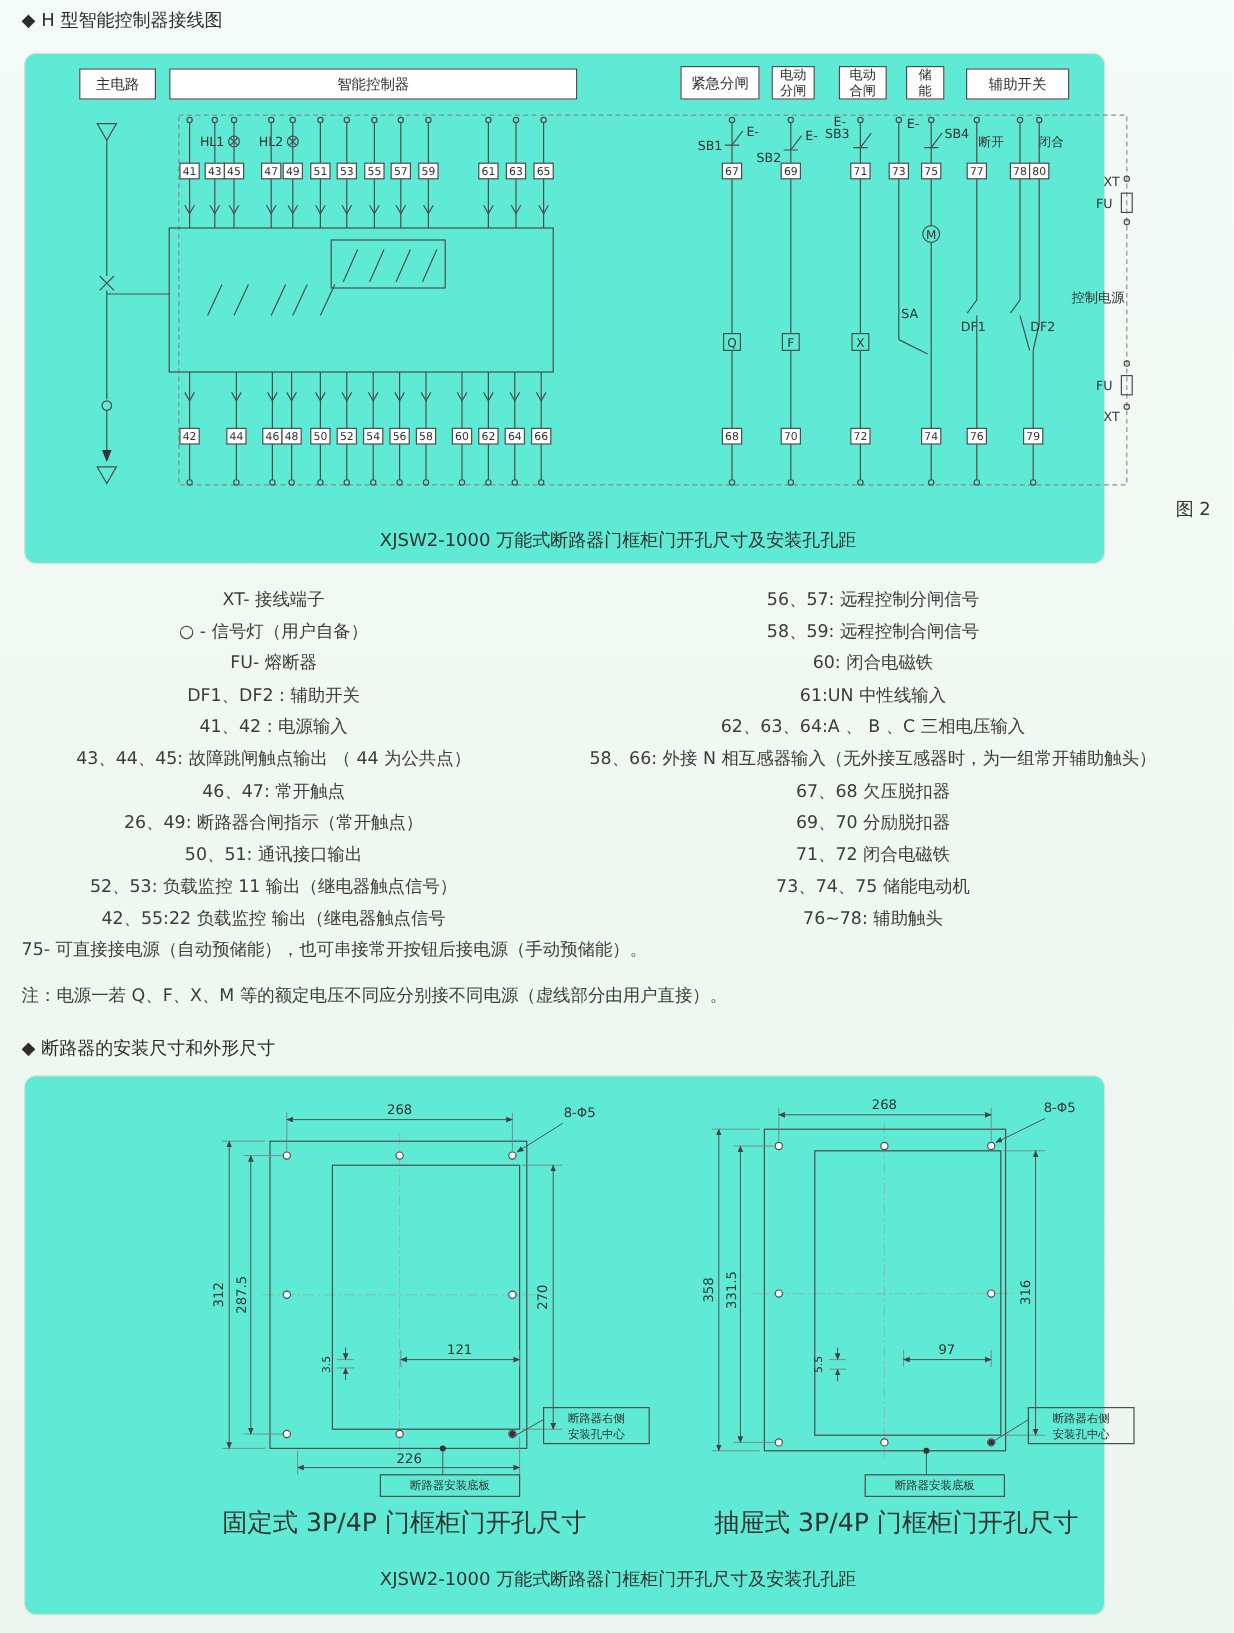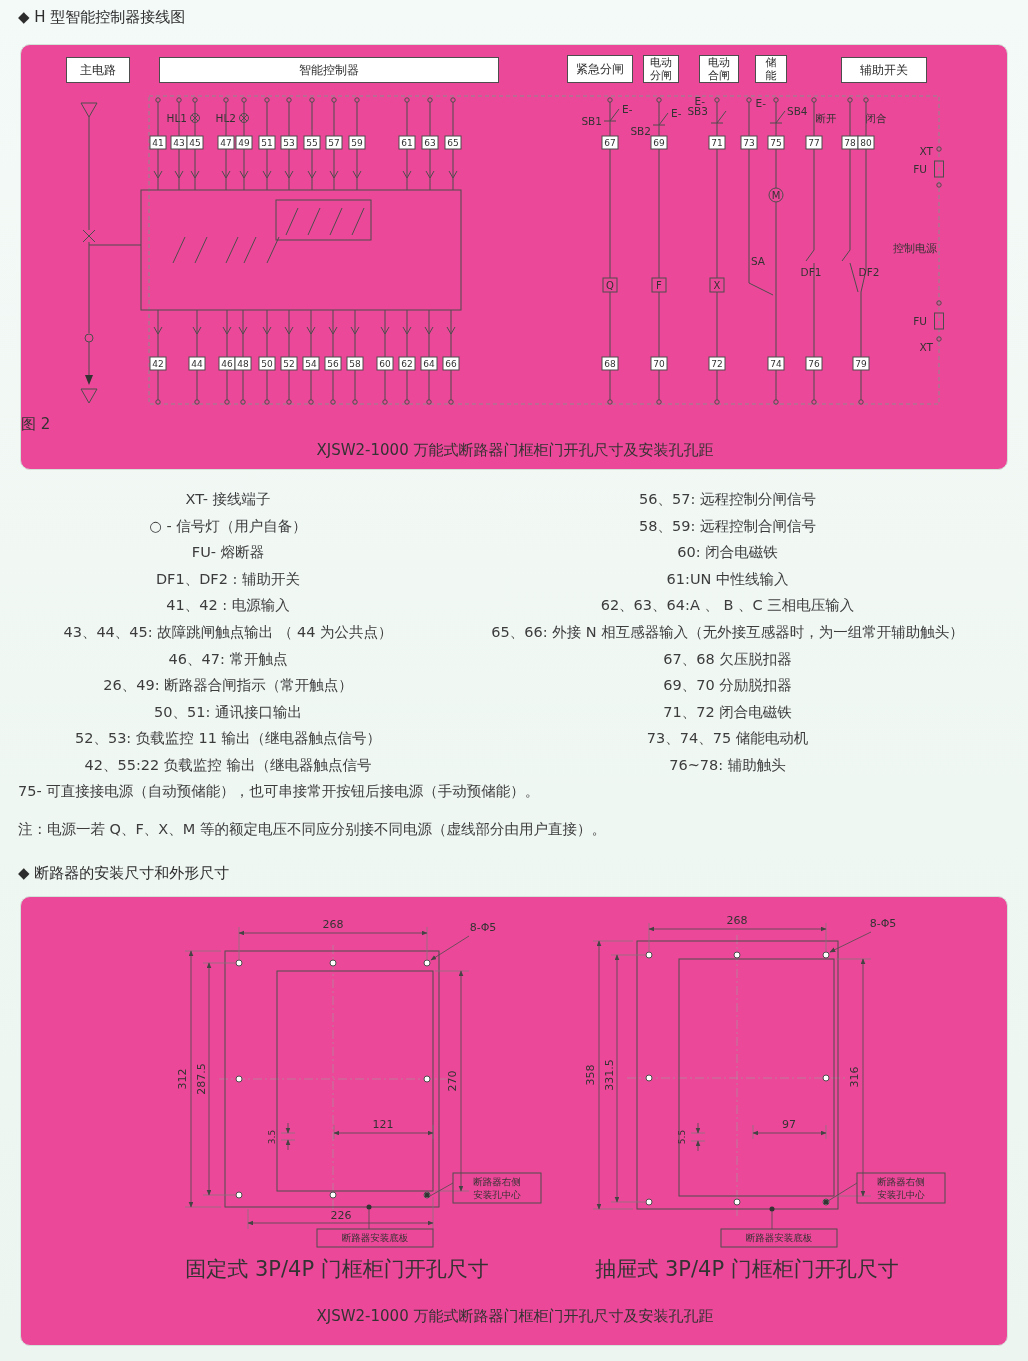--- a/index.html
+++ b/index.html
@@ -1,22 +1,22 @@
 <!DOCTYPE html>
 <html><head>
 <meta charset="utf-8">
 <style>
   *{margin:0;padding:0;box-sizing:border-box;}
   html,body{width:1028px;height:1361px;}
   body{background:linear-gradient(180deg,#f4faf7 0%,#ecf5f0 100%);font-family:"DejaVu Sans","Liberation Sans",sans-serif;color:#3a3a3a;}
   .page{position:relative;width:1028px;height:1361px;overflow:hidden;padding-left:16px;}
   .section-title{position:absolute;left:18px;font-size:15px;color:#2d2d2d;}
-  .panel{position:absolute;left:20px;width:988px;background:#ec4899;border:1px solid #d2e3d9;border-radius:10px;}
+  .panel{position:absolute;left:20px;width:901px;background:#5eead4;border:1px solid #d2e3d9;border-radius:10px;}
   .hdr-box{position:absolute;border:1px solid #4d4d4d;display:flex;align-items:center;justify-content:center;font-size:12px;color:#2e2e2e;text-align:center;white-space:pre-line;line-height:13px;background:#ffffff;}
-  .fig-label{position:absolute;left:0;width:988px;text-align:left;font-size:15px;color:#333;}
+  .fig-label{position:absolute;left:0;width:988px;text-align:right;font-size:15px;color:#333;}
   .fig-caption{position:absolute;left:0;width:988px;text-align:center;font-size:15px;color:#333;}
   .legend{position:absolute;left:18px;top:490px;width:994px;}
   .legend-col{position:absolute;top:0;text-align:center;}
   .legend-col.left{left:0;width:420px;}
   .legend-col.right{left:425px;width:569px;}
   .legend-item{height:26.6px;font-size:14.5px;color:#3c3c3c;white-space:nowrap;}
   .legend-note{position:absolute;left:0;width:994px;font-size:14.5px;color:#3c3c3c;white-space:nowrap;}
   .dim-svg{position:absolute;}
   .dim-caption{position:absolute;width:440px;text-align:center;font-size:21px;color:#333;}
   .bottom-caption{position:absolute;left:0;width:988px;text-align:center;font-size:15px;color:#333;}
@@ -40,29 +40,29 @@
 </head>
 <body>
 
 <div class="page">
 
   <div class="section-title" style="top:8px">◆ H 型智能控制器接线图</div>
 
   <div class="panel" style="top:44px;height:426px">
 
     <div class="hdr-box" style="left:45px;top:12px;width:64px;height:26px">主电路</div>
-    <div class="hdr-box" style="left:138px;top:12px;width:340px;height:26px">智能控制器</div>
+    <div class="hdr-box" style="left:120px;top:12px;width:340px;height:26px">智能控制器</div>
     <div class="hdr-box" style="left:546px;top:10px;width:66px;height:28px">紧急分闸</div>
     <div class="hdr-box" style="left:622px;top:10px;width:36px;height:28px;font-size:11px">电动
 分闸</div>
     <div class="hdr-box" style="left:678px;top:10px;width:40px;height:28px;font-size:11px">电动
 合闸</div>
     <div class="hdr-box" style="left:734px;top:10px;width:32px;height:28px;font-size:11px">储
 能</div>
-    <div class="hdr-box" style="left:820px;top:12px;width:86px;height:26px">辅助开关</div>
+    <div class="hdr-box" style="left:784px;top:12px;width:86px;height:26px">辅助开关</div>
 
     <svg id="wiring-svg" viewBox="0 0 988 368" style="position:absolute;left:0;top:0;width:988px;height:368px">
 
       <rect x="128" y="51" width="790" height="308" class="dashed"></rect>
 
       <g>
         <path d="M60,58 L76,58 L68,72 Z" class="wire"></path>
         <line x1="68" y1="72" x2="68" y2="185" class="wire"></line>
         <line x1="62" y1="185" x2="74" y2="197" class="wire"></line>
         <line x1="74" y1="185" x2="62" y2="197" class="wire"></line>
@@ -423,21 +423,21 @@
         <div class="legend-item">52、53: 负载监控 11 输出（继电器触点信号）</div>
         <div class="legend-item">42、55:22 负载监控 输出（继电器触点信号</div>
       </div>
     <div class="legend-col right" id="legend-right">
 
     <div class="legend-item">56、57: 远程控制分闸信号</div>
         <div class="legend-item">58、59: 远程控制合闸信号</div>
         <div class="legend-item">60: 闭合电磁铁</div>
         <div class="legend-item">61:UN 中性线输入</div>
         <div class="legend-item">62、63、64:A 、 B 、C 三相电压输入</div>
-        <div class="legend-item">65、66: 外接 N 相互感器输入（无外接互感器时，为一组常开辅助触头）</div>
+        <div class="legend-item">58、66: 外接 N 相互感器输入（无外接互感器时，为一组常开辅助触头）</div>
         <div class="legend-item">67、68 欠压脱扣器</div>
         <div class="legend-item">69、70 分励脱扣器</div>
         <div class="legend-item">71、72 闭合电磁铁</div>
         <div class="legend-item">73、74、75 储能电动机</div>
         <div class="legend-item">76~78: 辅助触头</div>
       </div>
     <div class="legend-note" style="top:292px">75- 可直接接电源（自动预储能），也可串接常开按钮后接电源（手动预储能）。</div>
     <div class="legend-note" style="top:330px">注：电源一若 Q、F、X、M 等的额定电压不同应分别接不同电源（虚线部分由用户直接）。</div>
   </div>
 

